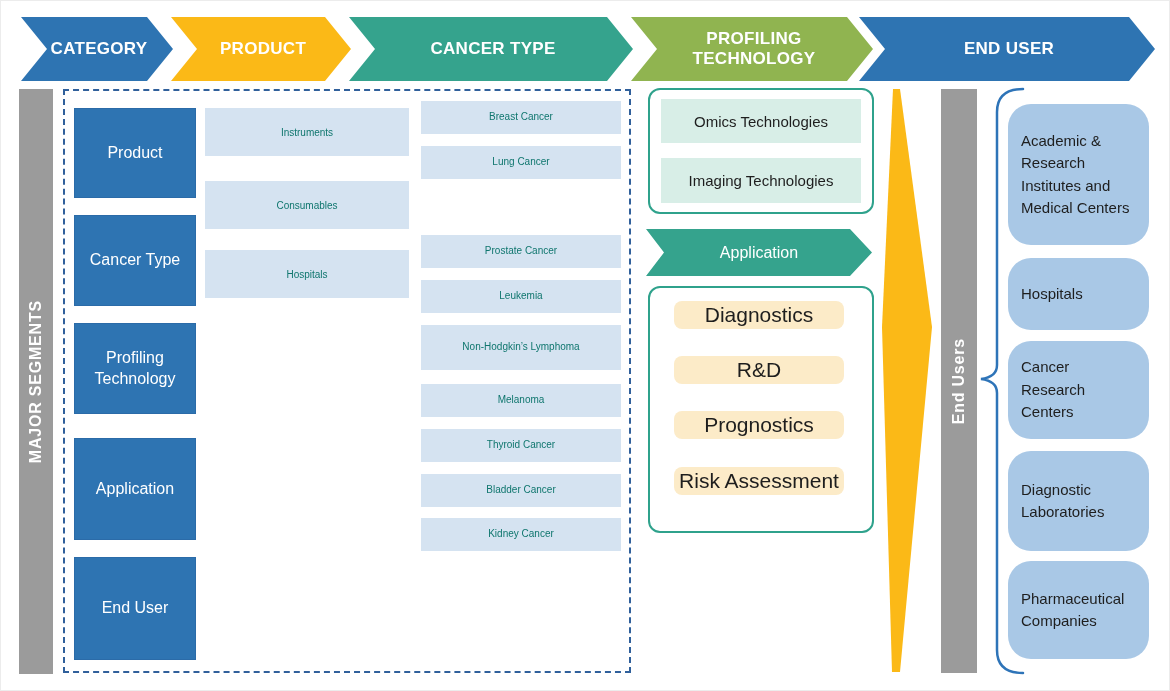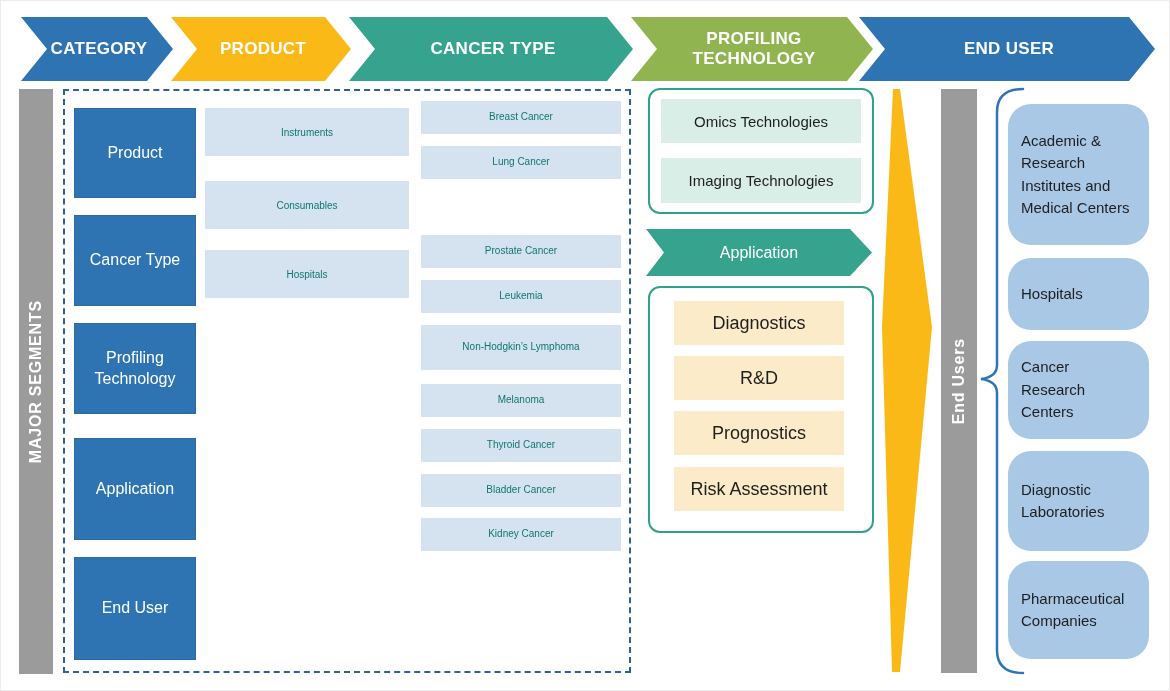--- a/index.html
+++ b/index.html
@@ -43,21 +43,21 @@
   }
   .lightblue{background:#d5e3f1;color:#0f766e;font-size:10px;}
   .c2{left:204px;width:204px;height:48px;}
   .c3{left:420px;width:200px;height:33px;padding:0 26px;line-height:1.25;}
   .c3.tall{height:45px;}
   
   .teal-frame{
     position:absolute;border:2px solid #2fa28c;border-radius:12px;background:#fff;box-sizing:border-box;
   }
   .mint{left:660px;width:200px;height:44px;background:#d8eee7;font-size:15px;}
-  .cream{left:673px;width:170px;height:44px;background:#fcebc8;font-size:18px;}
+  .cream{left:673px;width:170px;height:28px;background:#fcebc8;font-size:21px;border-radius:8px;}
   .app-arrow{
     position:absolute;left:645px;top:228px;width:226px;height:47px;
     background:#35a38d;color:#fff;font-size:16px;
     display:flex;align-items:center;justify-content:center;
     clip-path:polygon(0 0, calc(100% - 22px) 0, 100% 50%, calc(100% - 22px) 100%, 0 100%, 18px 50%);
   }
   
   .eu-box{
     position:absolute;left:1007px;width:141px;background:#a9c8e6;color:#1e1e1e;
     font-size:15px;line-height:1.5;display:flex;align-items:center;

